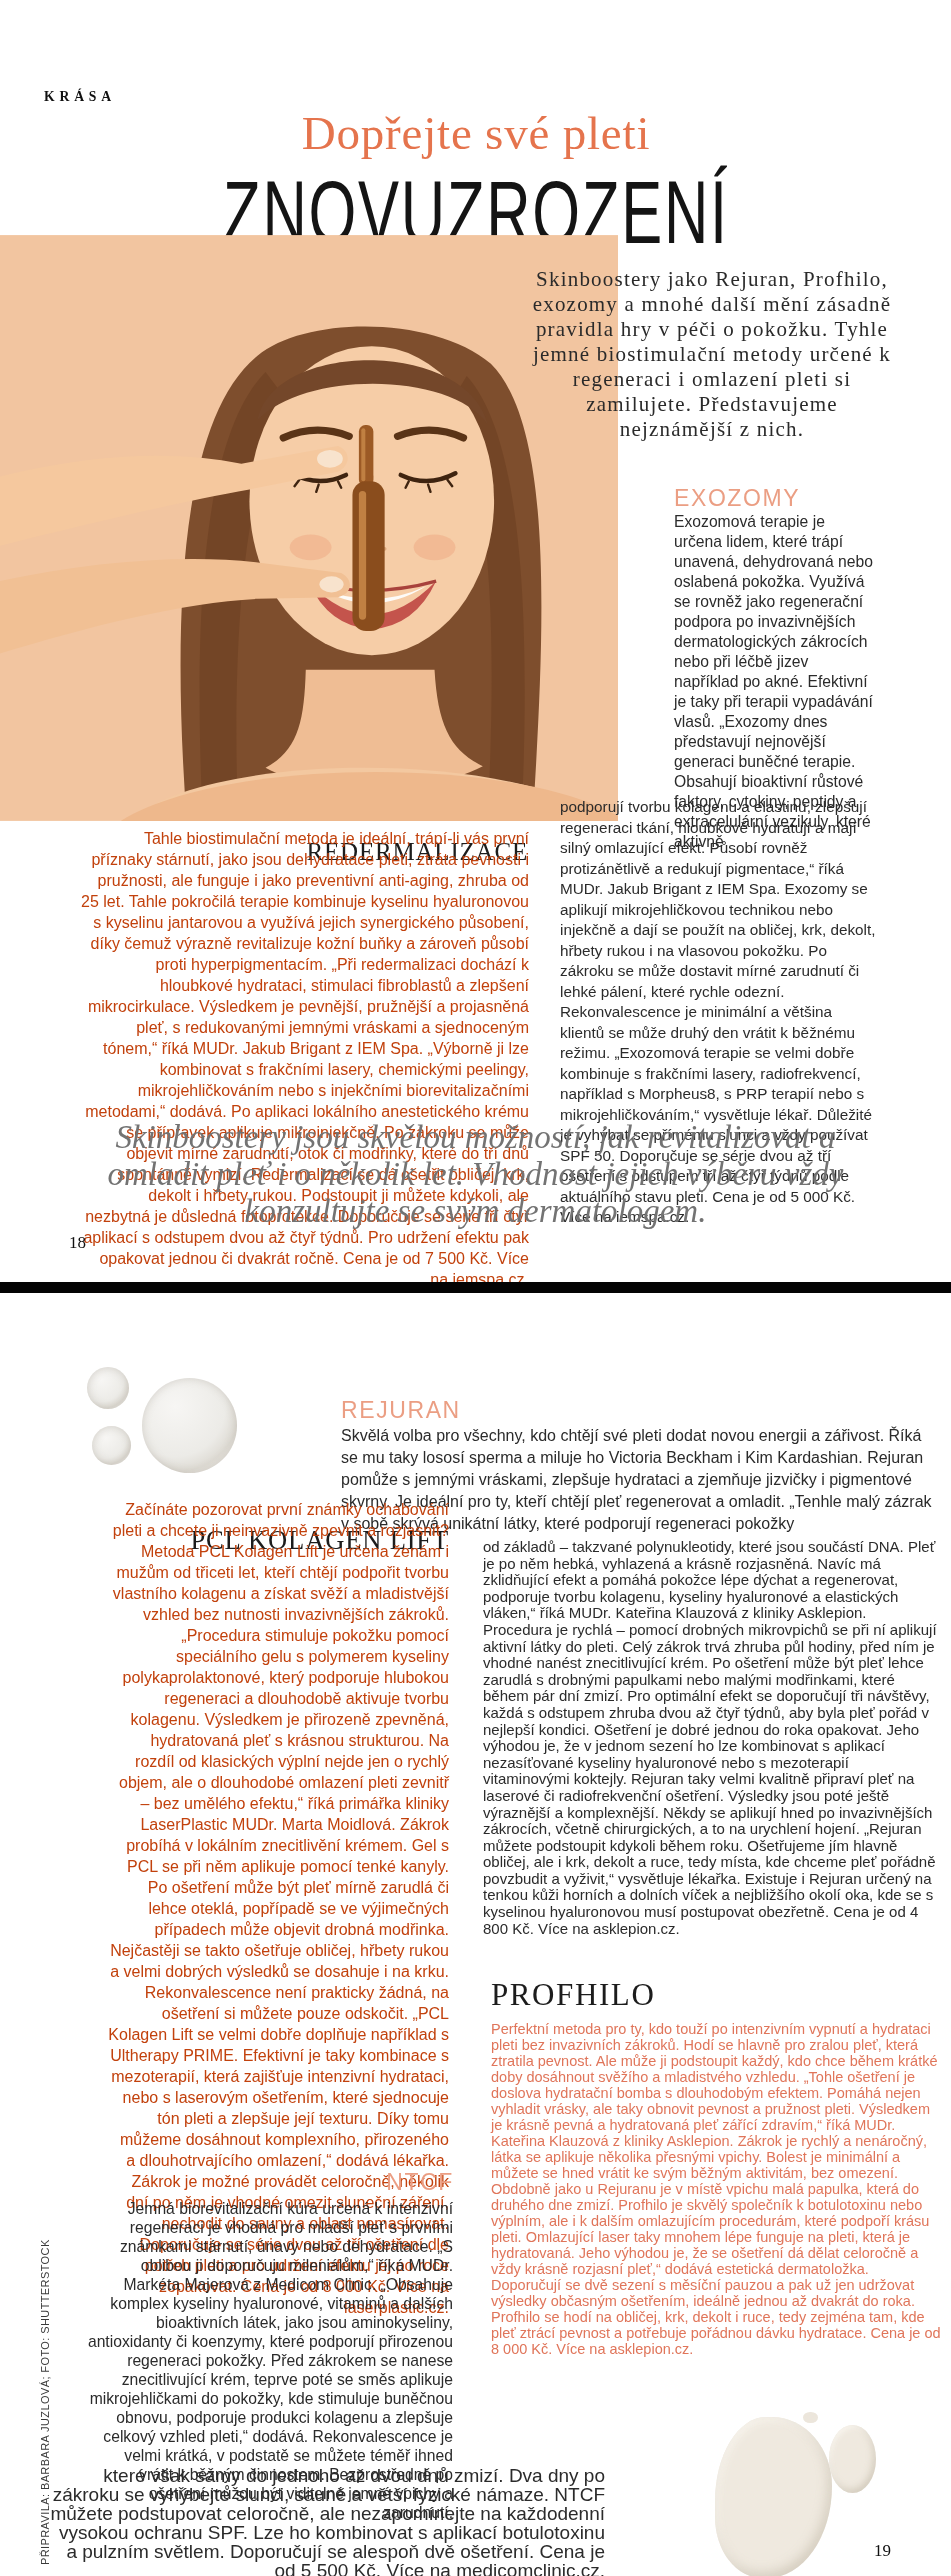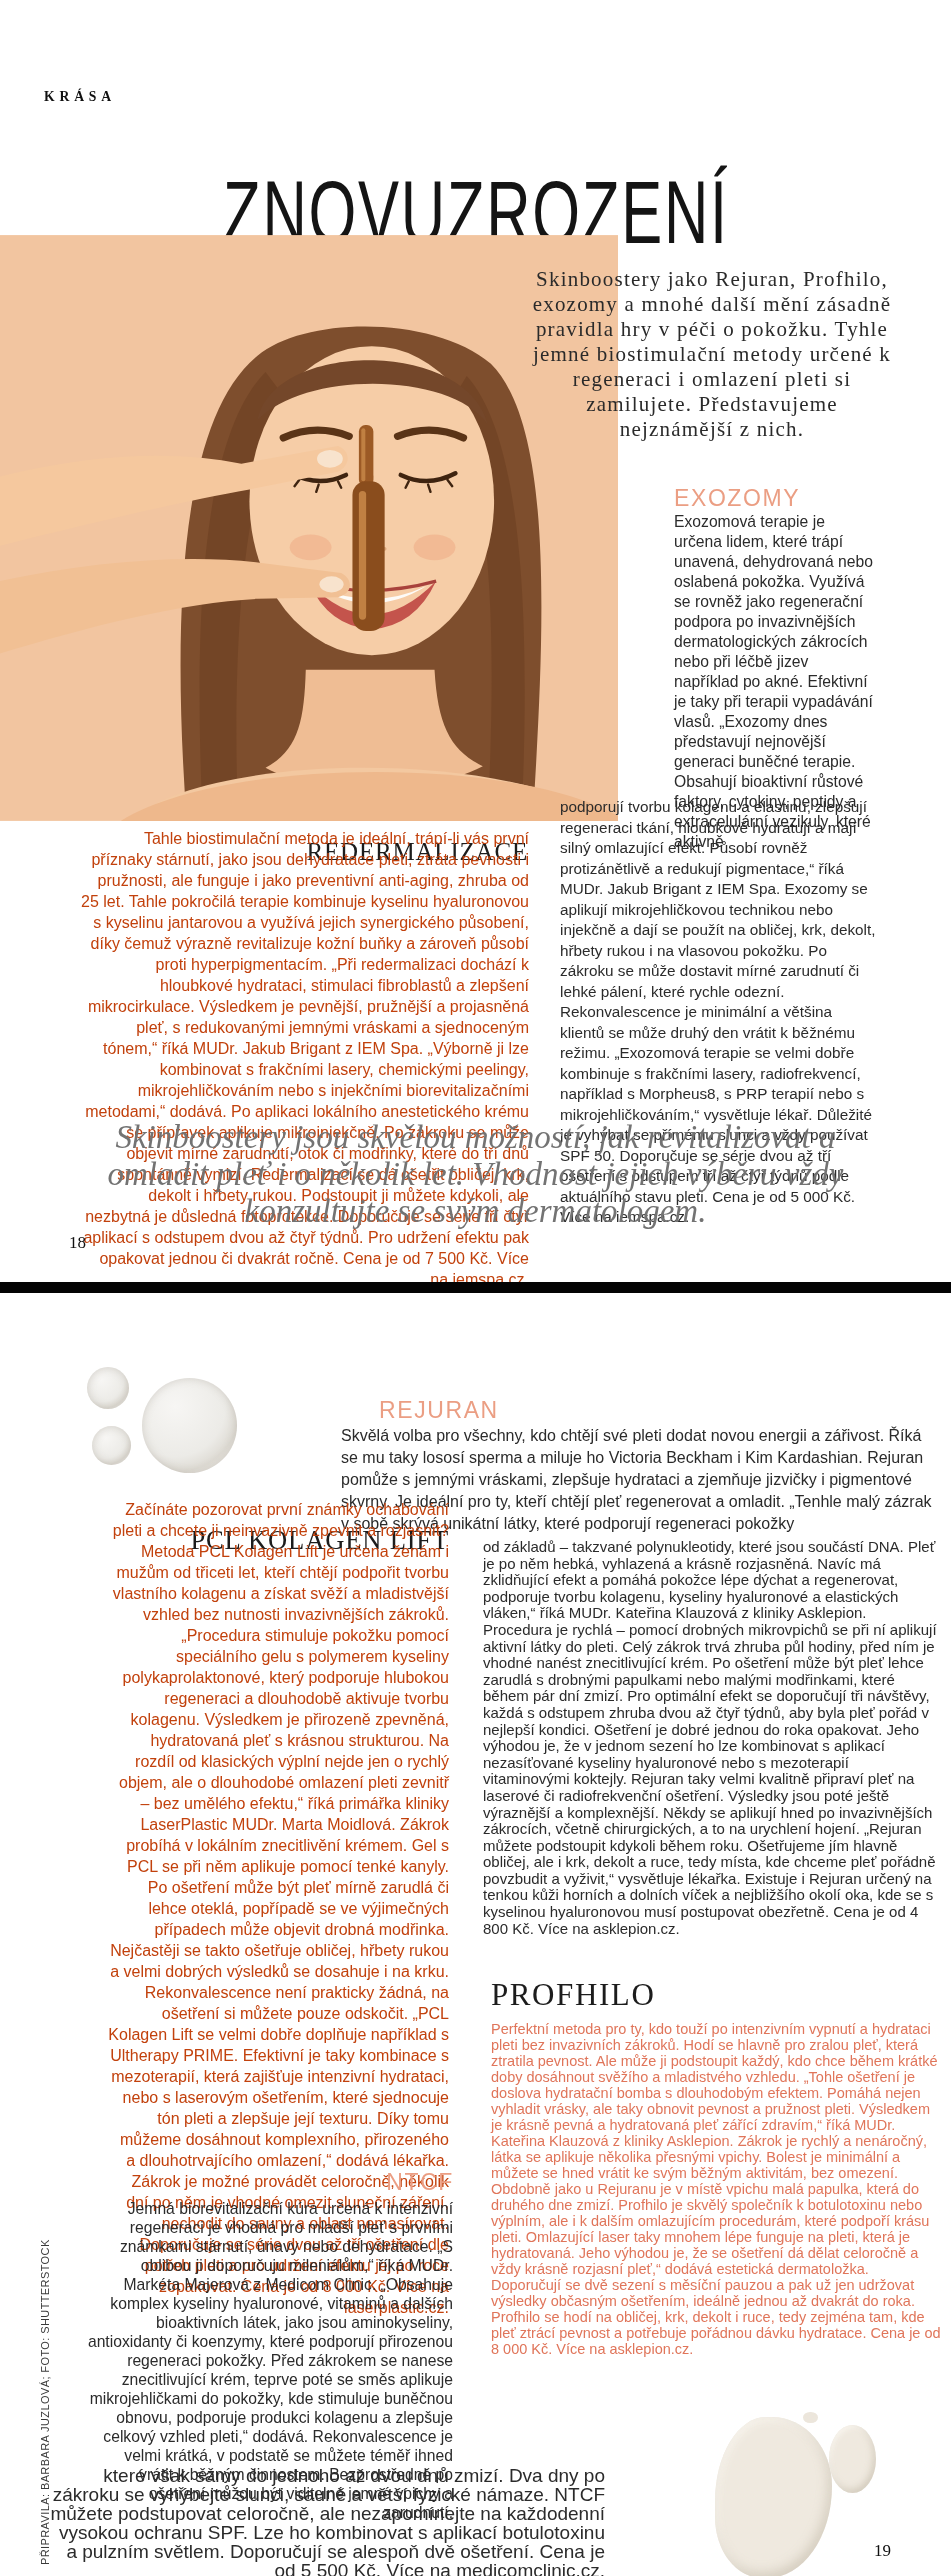--- a/index.html
+++ b/index.html
@@ -33,21 +33,21 @@
          font-family:"Liberation Serif",serif;font-style:italic;font-size:33px;
          line-height:37px;color:#737373;}
   .pagenum{font-family:"Liberation Serif",serif;font-size:17px;color:#111;}
   .pn18{top:1233px;left:69px;}
   .divider{top:1282px;left:0;width:952px;height:11.3px;background:#040404;}
 
   
   .droplet{position:absolute;border-radius:50%;
       background:radial-gradient(circle at 35% 30%, #f7f6f4 0%, #ecebe7 55%, #dedbd4 72%, #f2f0ec 85%, #eceae5 100%);
       box-shadow:inset 0 0 8px rgba(140,130,115,.30);}
-  .rej-head{top:1397px;left:341px;margin-left:38px;}
+  .rej-head{top:1397px;left:341px;}
   .rej-intro{top:1425px;left:341px;width:597px;font-size:16px;line-height:22px;}
   .pcl-head{top:1525px;left:113px;width:336px;text-align:right;font-size:26.6px;}
   .pcl-body{top:1499px;left:107px;width:342px;text-align:right;}
   .rej-body{top:1539px;left:483px;width:456px;font-size:15px;line-height:16.6px;}
   .pro-head{top:1977px;left:491px;font-size:31px;letter-spacing:1.6px;text-align:right;}
   .pro-body{top:2021px;left:491px;width:451px;color:#e0755a;font-size:14.5px;line-height:16px;}
   .ntcf-head{top:2169px;left:204px;width:250px;text-align:right;}
   .ntcf-a{top:2199px;left:87px;width:366px;text-align:right;font-size:15.7px;line-height:19px;}
   .ntcf-b{top:2466px;left:48px;width:557px;text-align:right;font-size:19px;line-height:19px;}
   .credit{top:2219px;left:39px;height:346px;width:14.5px;writing-mode:vertical-rl;
@@ -59,20 +59,21 @@
           border-radius:50%;box-shadow:inset -2.4px -3.2px 7.2px rgba(160,148,125,.35), inset 1.6px 2.4px 5.6px #fbf8f2;}
   .cream-dot{top:2412px;left:803px;width:14.5px;height:11.3px;background:#ece6dc;border-radius:50%;}
   .pn19{top:2541px;left:874px;}
 </style>
 </head>
 <body>
 
 <div class="sheet">
 
   <div class="abs kicker">KRÁSA</div>
+  <div class="abs title-serif">Dopřejte své pleti</div>
   <div class="abs title-caps">ZNOVUZROZENÍ</div>
 
   <div class="abs photo">
     <svg width="618" height="586" viewBox="0 0 768 728">
       <rect width="768" height="728" fill="#f2c5a0"></rect>
 
       <path d="M232,728 C214,480 222,230 320,150 C380,100 540,100 610,160 C690,240 676,500 662,728 Z" fill="#7e4e2d"></path>
       <path d="M252,728 C240,470 252,250 330,170 L360,210 C300,300 288,520 296,728 Z" fill="#6d3f22" opacity=".6"></path>
       <path d="M648,728 C660,470 648,250 580,175 L556,215 C616,305 616,520 606,728 Z" fill="#6d3f22" opacity=".6"></path>
 

